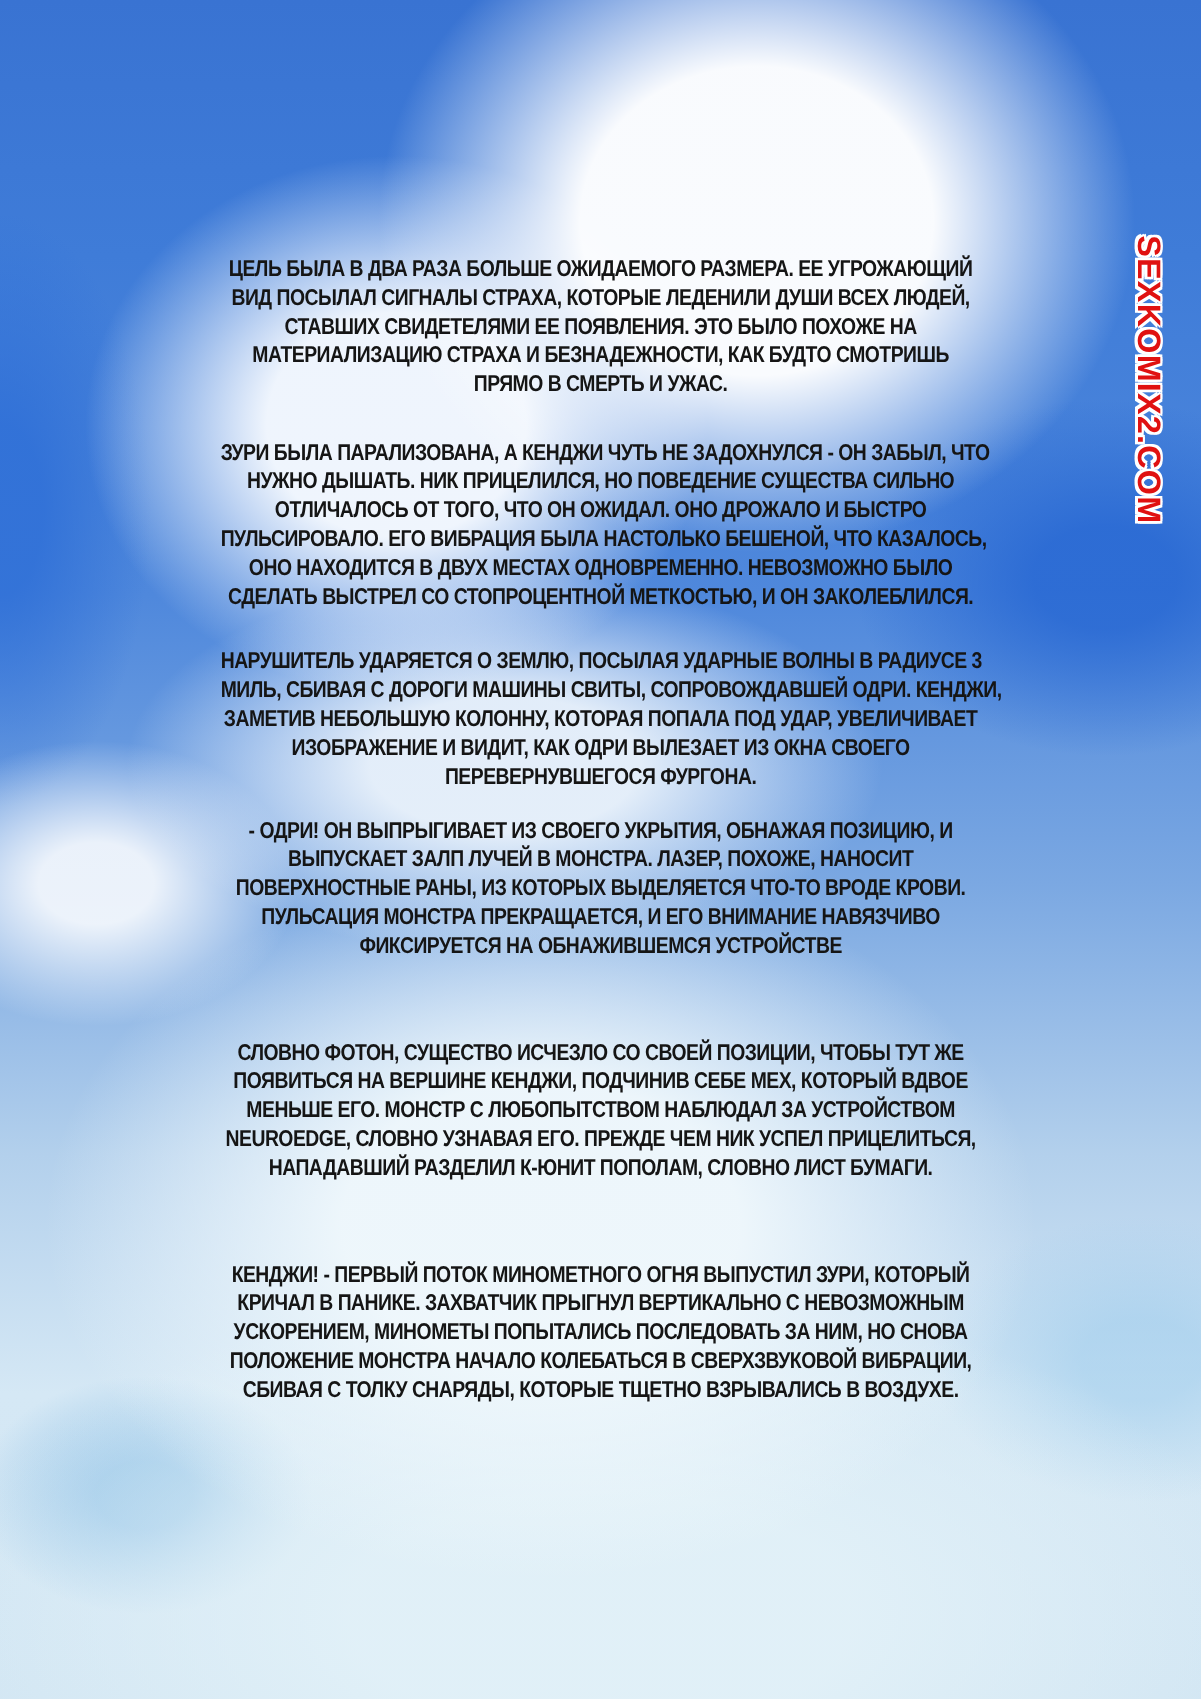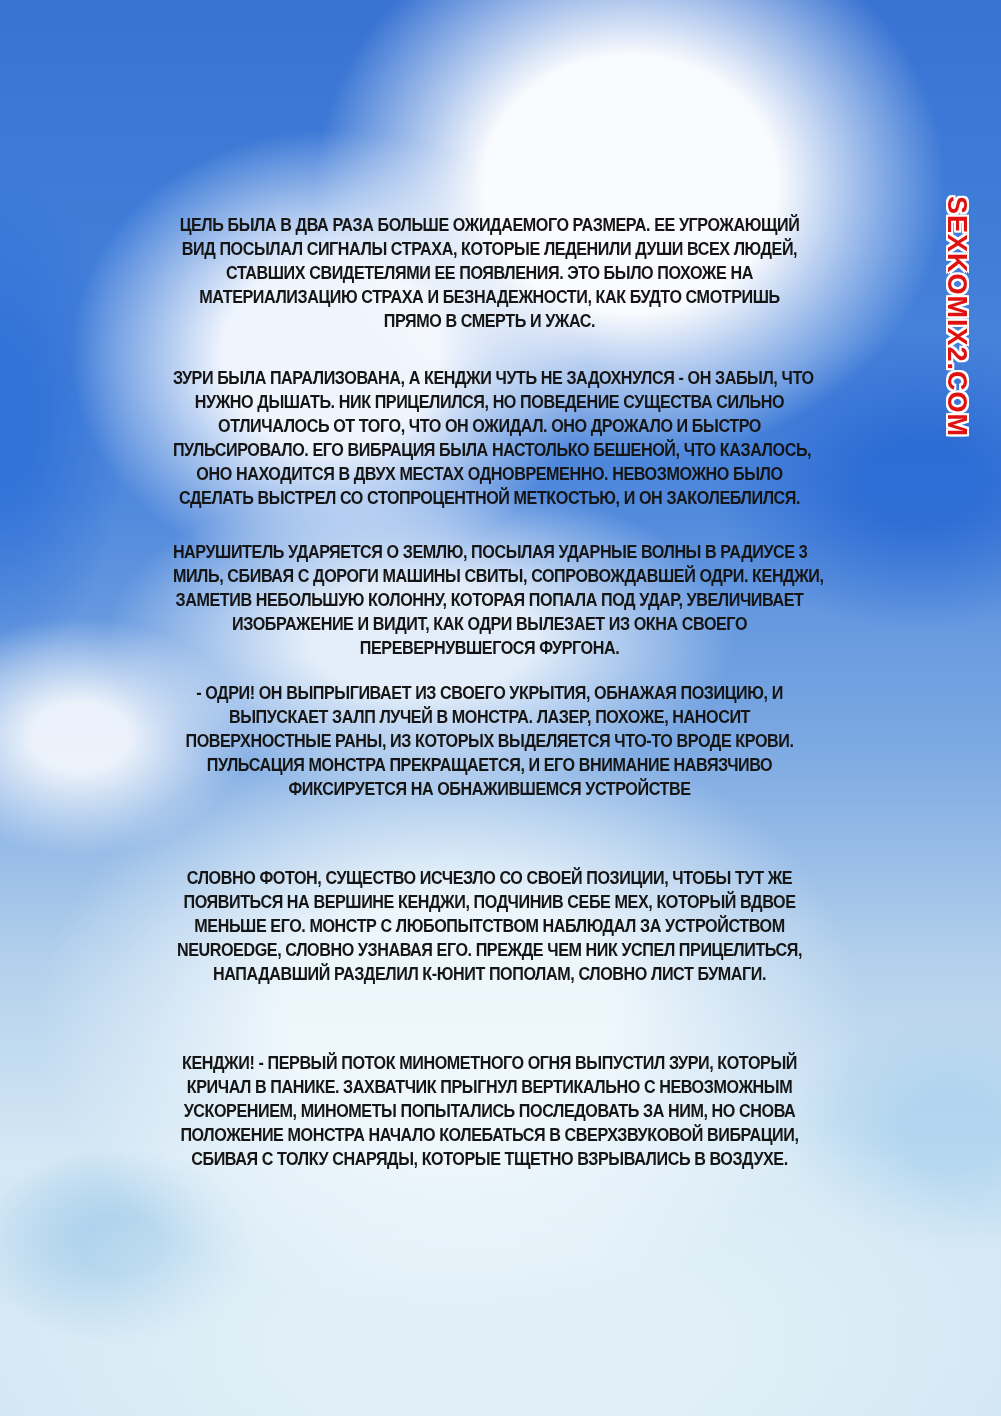--- a/index.html
+++ b/index.html
@@ -26,21 +26,21 @@
       
       radial-gradient(ellipse 30% 15% at 92% 34%, rgba(35,100,210,0.75) 20%, rgba(35,100,210,0) 70%),
       radial-gradient(ellipse 18% 25% at 0% 30%, rgba(45,110,215,0.8) 20%, rgba(45,110,215,0) 70%),
       radial-gradient(ellipse 20% 10% at 12% 88%, rgba(120,180,225,0.55) 20%, rgba(120,180,225,0) 70%),
       radial-gradient(ellipse 25% 12% at 95% 80%, rgba(150,200,235,0.5) 20%, rgba(150,200,235,0) 70%),
       
       linear-gradient(180deg, #3973d2 0%, #3f7cd8 15%, #4f88dc 35%, #7ba8e2 52%, #b3d0ec 68%, #d5e8f5 82%, #d2e6f3 100%);
   }
   .text-column {
     position: absolute;
-    left: 117px;
+    left: 128px;
     width: 745px;
     top: 0;
     height: 100%;
   }
   .para {
     position: absolute;
     left: 0;
     width: 100%;
     text-align: center;
     font-weight: 700;

